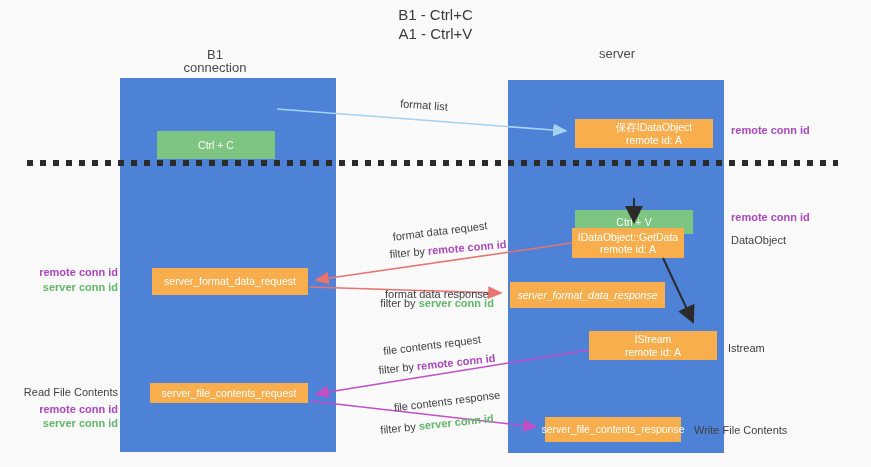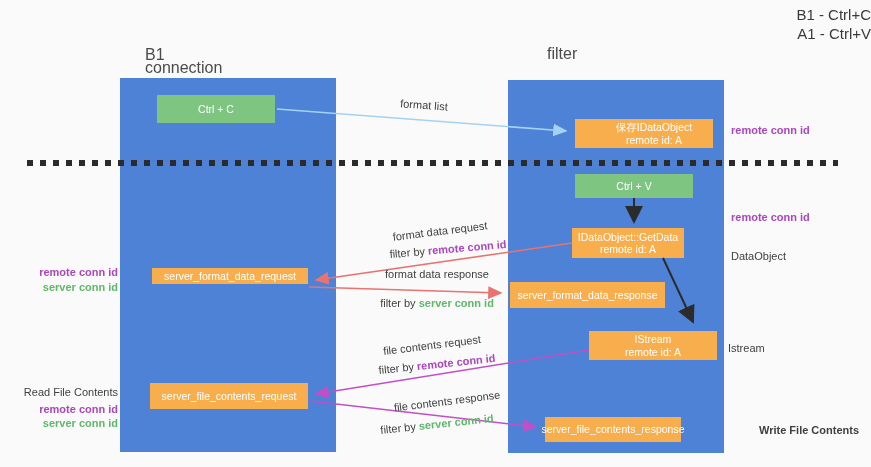--- a/index.html
+++ b/index.html
@@ -1,24 +1,24 @@
 <!DOCTYPE html>
 <html><head>
 <meta charset="utf-8">
 <style>
   html,body{margin:0;padding:0;background:#fafafa;}
   #canvas{position:relative;width:871px;height:467px;background:#fafafa;overflow:hidden;
           font-family:"Liberation Sans","DejaVu Sans",sans-serif;color:#3d3d3d;}
   .abs{position:absolute;}
-  .title{top:5px;left:0;width:871px;text-align:right;font-size:15px;line-height:19px;color:#3a3a3a;}
-  .lane-hdr{width:140px;font-size:16px;line-height:13px;color:#4a4a4a;}
+  .title{top:5px;left:0;width:871px;text-align:center;font-size:15px;line-height:19px;color:#3a3a3a;}
+  .lane-hdr{width:140px;text-align:center;font-size:13px;line-height:13px;color:#4a4a4a;}
   .lane{background:#4d82d7;}
   .node{display:flex;flex-direction:column;align-items:center;justify-content:center;
         color:#ffffff;font-size:10.5px;line-height:12.5px;text-align:center;white-space:nowrap;}
-  .green{background:#7dc581;}
+  .green{background:#7dc581;margin-top:36px;}
   .orange{background:#f9ae4d;}
   .sep{top:160px;left:27px;width:811px;height:6px;
        background:repeating-linear-gradient(90deg,#2b2b2b 0 6px,transparent 6px 13px);}
   .elabel{font-size:11px;color:#3f3f3f;white-space:nowrap;transform-origin:center;}
   .center{transform:translate(-50%,-50%);}
   .k-remote{color:#ab47bc;font-weight:700;}
   .side{font-size:11px;white-space:nowrap;}
   .side.purple{color:#ab47bc;font-weight:700;}
   .side.greenlbl{color:#5fb768;font-weight:700;}
   .side.plain{color:#3f3f3f;}
@@ -33,21 +33,21 @@
   <div class="abs title">
     <div>B1 - Ctrl+C</div>
     <div>A1 - Ctrl+V</div>
   </div>
 
   <div class="abs lane-hdr" style="left:145px;top:48px;">
     <div>B1</div>
     <div>connection</div>
   </div>
   <div class="abs lane-hdr" style="left:547px;top:47px;">
-    <div>filter</div>
+    <div>server</div>
   </div>
 
   <div class="abs lane" style="left:120px;top:78px;width:216px;height:374px;"></div>
   <div class="abs lane" style="left:508px;top:80px;width:216px;height:373px;"></div>
 
   <div class="abs sep"></div>
 
   <div class="abs node green" style="left:157px;top:95px;width:118px;height:28px;">
     <div>Ctrl + C</div>
   </div>
@@ -59,34 +59,34 @@
 
   <div class="abs node green" style="left:575px;top:174px;width:118px;height:24px;">
     <div>Ctrl + V</div>
   </div>
 
   <div class="abs node orange" style="left:572px;top:228px;width:112px;height:30px;">
     <div>IDataObject::GetData</div>
     <div>remote id: A</div>
   </div>
 
-  <div class="abs node orange" style="left:152px;top:268px;width:156px;height:16px;">
+  <div class="abs node orange" style="left:152px;top:268px;width:156px;height:27px;">
     <div>server_format_data_request</div>
   </div>
 
-  <div class="abs node orange" style="left:510px;top:282px;width:155px;height:26px;">
+  <div class="abs node orange" style="left:510px;top:282px;width:155px;height:26px;font-style:italic;">
     <div>server_format_data_response</div>
   </div>
 
   <div class="abs node orange" style="left:589px;top:331px;width:128px;height:29px;">
     <div>IStream</div>
     <div>remote id: A</div>
   </div>
 
-  <div class="abs node orange" style="left:150px;top:383px;width:158px;height:26px;">
+  <div class="abs node orange" style="left:150px;top:383px;width:158px;height:20px;">
     <div>server_file_contents_request</div>
   </div>
 
   <div class="abs node orange" style="left:545px;top:417px;width:136px;height:25px;">
     <div>server_file_contents_response</div>
   </div>
 
   <svg class="overlay" width="871" height="467" viewBox="0 0 871 467">
     <defs>
       <marker id="m-blue" markerWidth="10" markerHeight="8" refX="8" refY="4" orient="auto">
@@ -109,34 +109,34 @@
     <line x1="309" y1="287" x2="501" y2="293" stroke="#e8736f" stroke-width="1.6" marker-end="url(#m-red)"></line>
     <line x1="589" y1="350" x2="316" y2="394" stroke="#c24fc6" stroke-width="1.6" marker-end="url(#m-magenta)"></line>
     <line x1="310" y1="401" x2="536" y2="427" stroke="#c24fc6" stroke-width="1.6" marker-end="url(#m-magenta)"></line>
   </svg>
 
   <div class="abs elabel center" style="left:424px;top:105px;transform:translate(-50%,-50%) rotate(4deg);">format list</div>
 
   <div class="abs elabel center" style="left:440px;top:231px;transform:translate(-50%,-50%) rotate(-7deg);">format data request</div>
   <div class="abs elabel center" style="left:448px;top:249px;transform:translate(-50%,-50%) rotate(-5deg);"><span>filter by </span><span class="k-remote">remote conn id</span></div>
 
-  <div class="abs elabel center" style="left:437px;top:274px;">format data response</div>
+  <div class="abs elabel center" style="left:437px;top:294px;">format data response</div>
   <div class="abs elabel center" style="left:437px;top:303px;"><span>filter by </span><span class="k-remote" style="color: rgb(95, 183, 104);">server conn id</span></div>
 
   <div class="abs elabel center" style="left:432px;top:345px;transform:translate(-50%,-50%) rotate(-7deg);">file contents request</div>
   <div class="abs elabel center" style="left:437px;top:364px;transform:translate(-50%,-50%) rotate(-6deg);"><span>filter by </span><span class="k-remote">remote conn id</span></div>
 
   <div class="abs elabel center" style="left:447px;top:401px;transform:translate(-50%,-50%) rotate(-7deg);">file contents response</div>
   <div class="abs elabel center" style="left:437px;top:424px;transform:translate(-50%,-50%) rotate(-6deg);"><span>filter by </span><span class="k-remote" style="color: rgb(95, 183, 104);">server conn id</span></div>
 
   <div class="abs side purple" style="left:731px;top:124px;">remote conn id</div>
   <div class="abs side purple" style="left:731px;top:211px;">remote conn id</div>
-  <div class="abs side plain" style="left:731px;top:234px;margin-top:16px;">DataObject</div>
+  <div class="abs side plain" style="left:731px;top:234px;">DataObject</div>
   <div class="abs side plain" style="left:728px;top:342px;">Istream</div>
-  <div class="abs side plain" style="left:759px;top:424px;font-weight:bold;">Write File Contents</div>
+  <div class="abs side plain" style="left:694px;top:424px;">Write File Contents</div>
 
   <div class="abs side purple leftcol" style="left:0px;top:266px;">remote conn id</div>
   <div class="abs side greenlbl leftcol" style="left:0px;top:281px;">server conn id</div>
   <div class="abs side plain leftcol" style="left:0px;top:386px;">Read File Contents</div>
   <div class="abs side purple leftcol" style="left:0px;top:403px;">remote conn id</div>
   <div class="abs side greenlbl leftcol" style="left:0px;top:417px;">server conn id</div>
 
 </div>
 
 </body></html>

